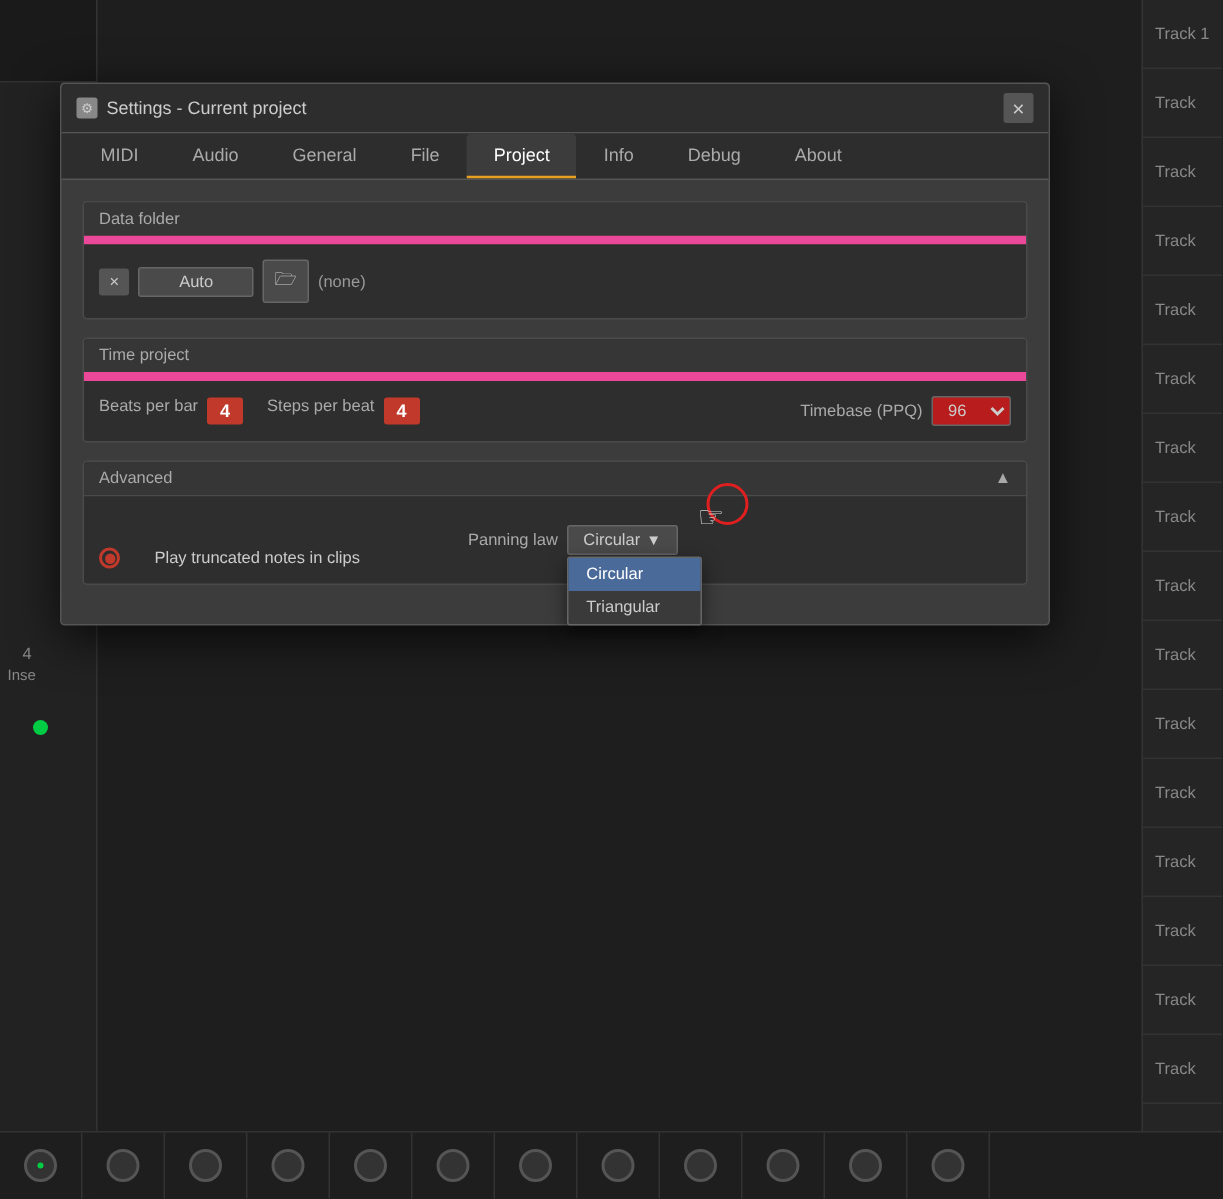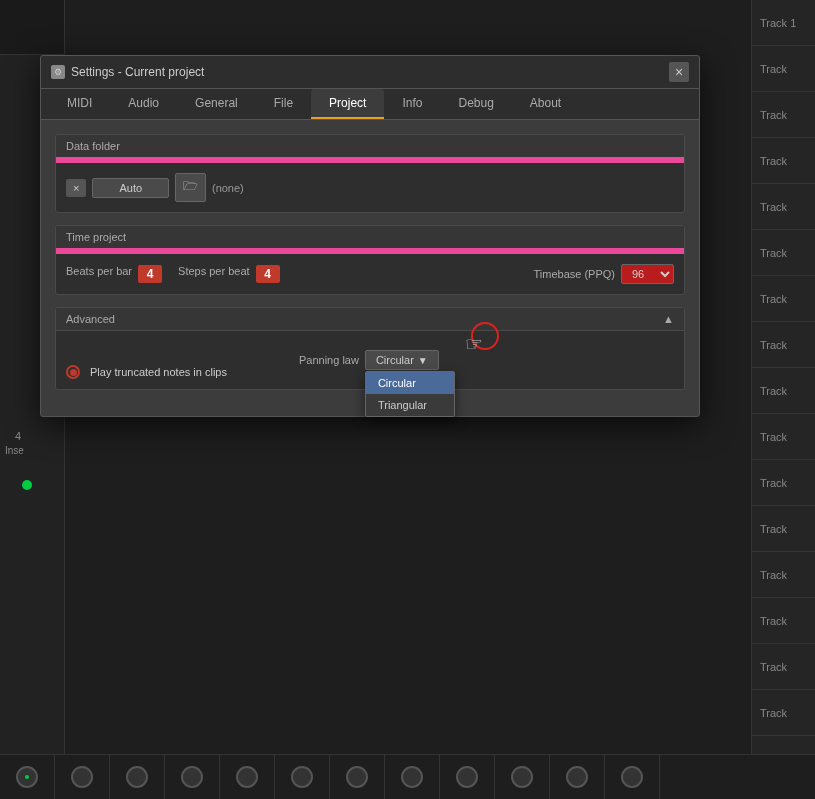--- a/index.html
+++ b/index.html
@@ -18,21 +18,21 @@
     .daw-bg {
       position: absolute;
       top: 0; left: 0; right: 0; bottom: 0;
       background: #1e1e1e;
     }
 
     .track-labels {
       position: absolute;
       right: 0;
       top: 0;
-      width: 64px;
+      width: 54px;
       height: 100%;
       background: #252525;
       border-left: 1px solid #333;
     }
 
     .track-label {
       height: 46px;
       border-bottom: 1px solid #333;
       display: flex;
       align-items: center;
@@ -257,21 +257,21 @@
     .advanced-body {
       padding: 10px;
       display: flex;
       align-items: center;
       gap: 12px;
     }
 
     .radio-group {
       display: flex;
       align-items: center;
-      gap: 10px;
+      gap: 23px;
       margin-top: 24px;
     }
 
     .radio-dot {
       width: 14px;
       height: 14px;
       border-radius: 50%;
       border: 2px solid #c0392b;
       background: transparent;
       display: flex;

